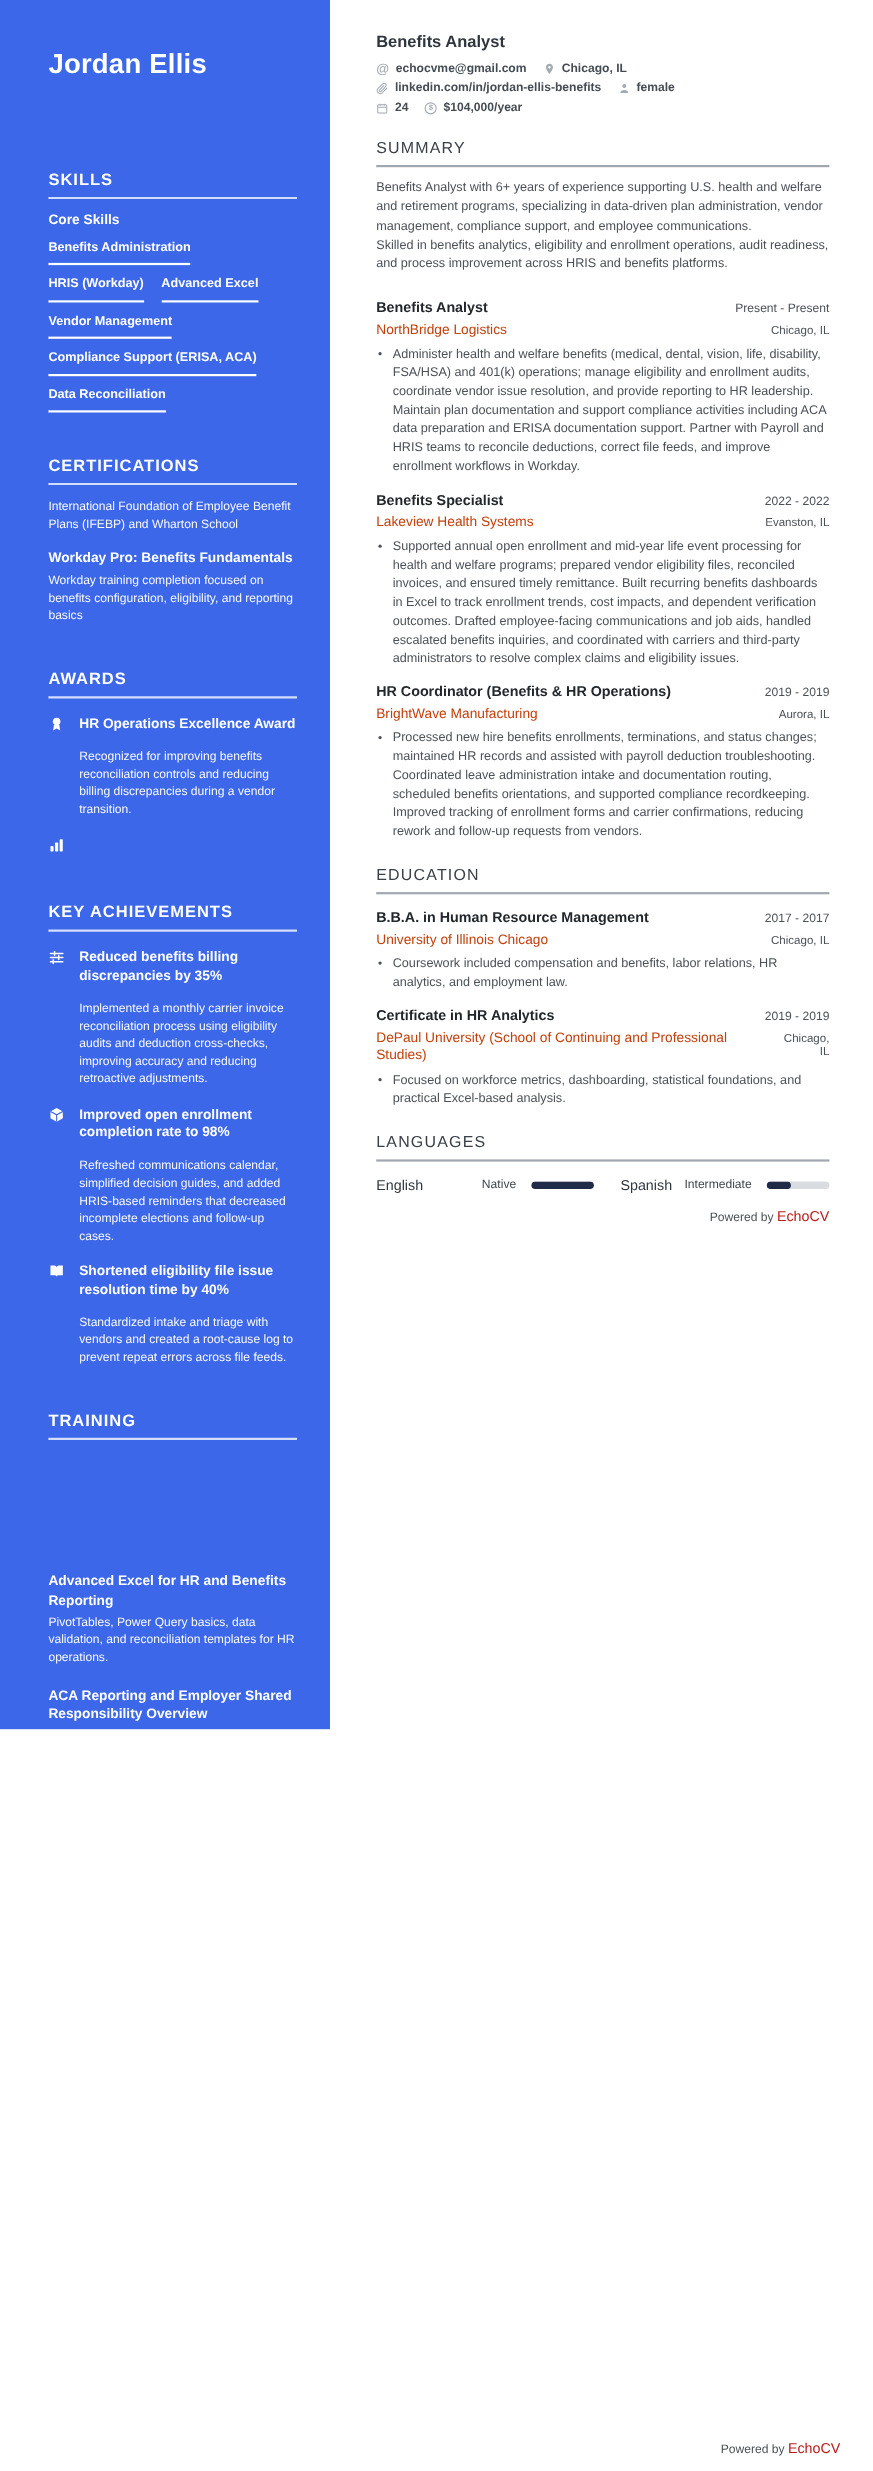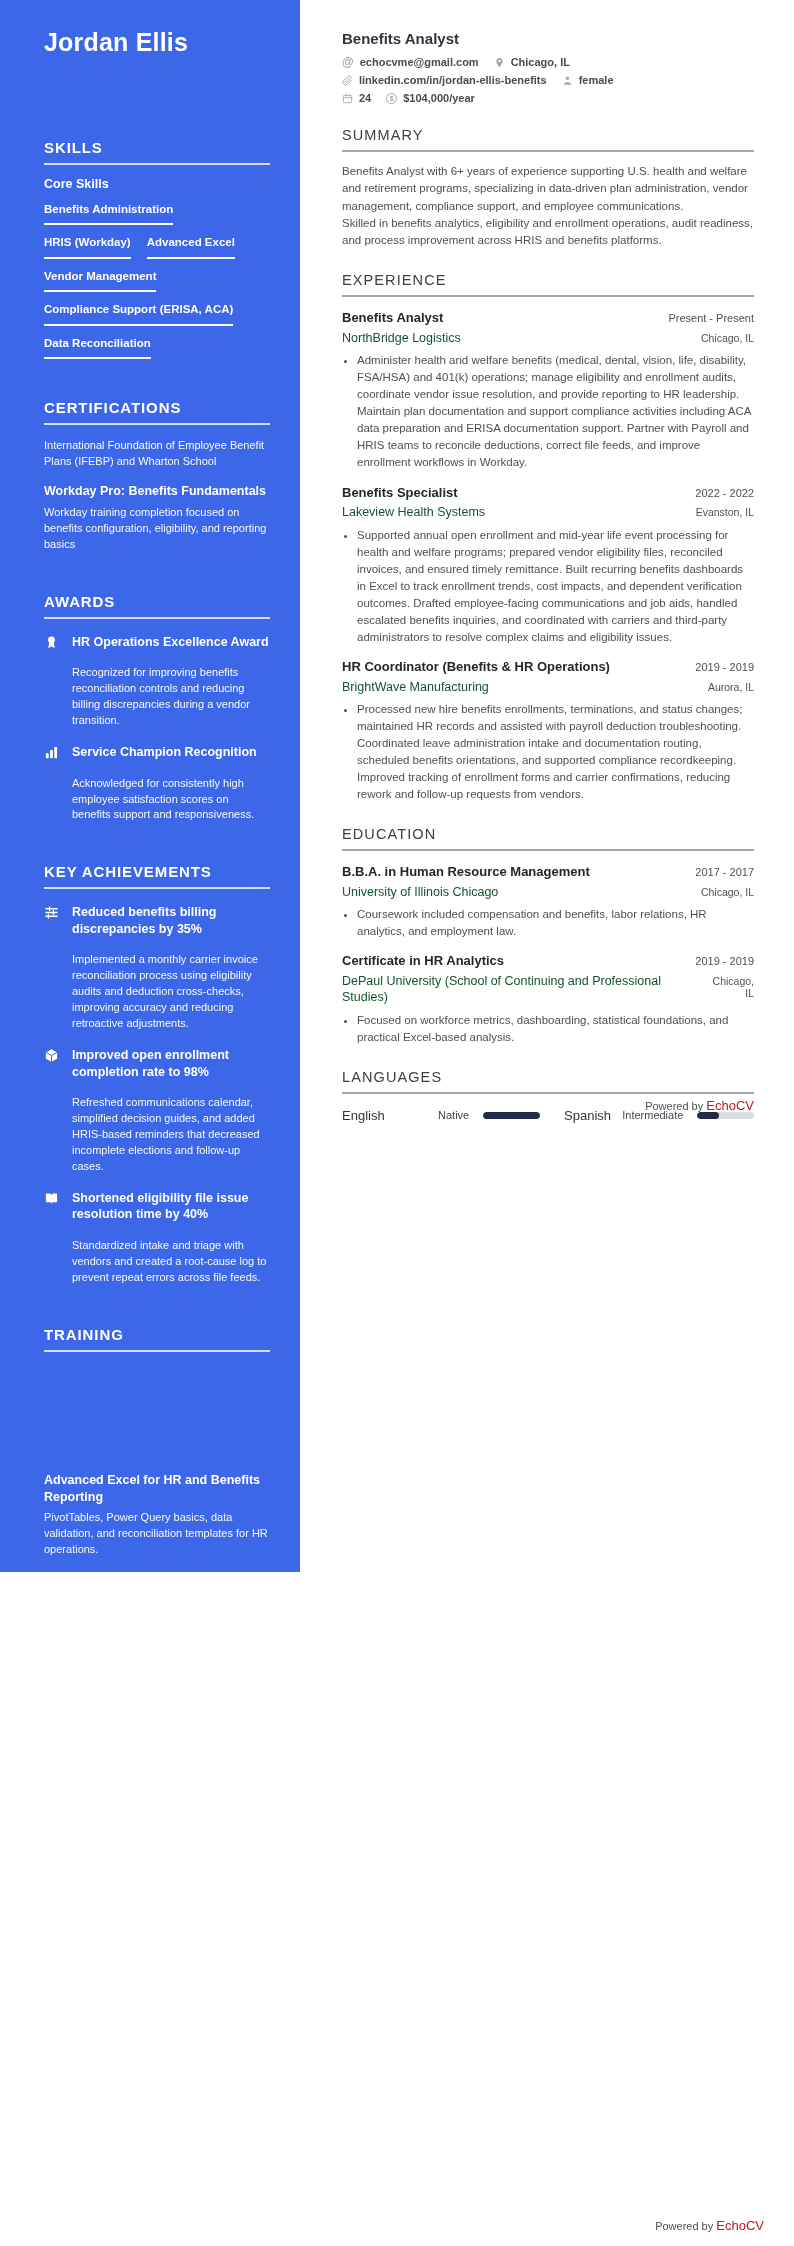--- a/index.html
+++ b/index.html
@@ -1,20 +1,20 @@
 <!DOCTYPE html>
 <html><head>
 <meta charset="utf-8">
 <style>
   html,body { margin:0; padding:0; background:#ffffff; font-family:"Liberation Sans", sans-serif; }
   .page { position:relative; width:794px; height:2246px; background:#ffffff; overflow:hidden; }
 
   
   .sidebar-bg { position:absolute; left:0; top:0; width:300px; height:1572px; background:#3c67e8; }
-  .sidebar { position:absolute; left:0; top:0; width:300px; box-sizing:border-box;
+  .sidebar { position:absolute; left:0; top:16px; width:300px; box-sizing:border-box;
              padding:28px 30px 0 44px; color:#ffffff; }
   .name { font-size:25px; font-weight:bold; letter-spacing:0.2px; }
   .s-section { margin-top:40px; }
   .s-section.first { margin-top:82px; }
   .s-header { font-size:15px; font-weight:bold; letter-spacing:0.9px; padding-bottom:7px;
               border-bottom:2px solid rgba(255,255,255,0.78); }
   .core-label { margin-top:12px; font-size:12.5px; font-weight:bold; }
   .skills-list { margin-top:11px; display:flex; flex-wrap:wrap; column-gap:16px; row-gap:10px; }
   .skill { font-size:11.5px; font-weight:bold; padding-bottom:7px; border-bottom:2px solid #ffffff; line-height:1.25; }
   .cert-item { margin-top:13px; }
@@ -44,21 +44,21 @@
   .m-section { margin-top:23px; }
   .m-header { font-size:14.5px; letter-spacing:1.1px; color:#394048; padding-bottom:7px;
               border-bottom:2px solid #a0a7ae; }
   .summary-text { margin-top:11px; }
   .summary-text p { margin:0; font-size:11.5px; line-height:1.5; }
   .x-item { margin-top:13px; }
   .x-row1 { display:flex; justify-content:space-between; align-items:baseline; gap:10px; }
   .x-title { font-size:13px; font-weight:bold; color:#22272c; line-height:1.3; }
   .x-dates { font-size:11px; color:#4b5158; white-space:nowrap; }
   .x-row2 { display:flex; justify-content:space-between; align-items:baseline; gap:10px; margin-top:3px; }
-  .x-company { font-size:12.5px; color:#14532d; line-height:1.3; }
+  .x-company { font-size:12.5px; color:#c2410c; line-height:1.3; }
   .x-loc { font-size:10.5px; color:#4b5158; text-align:right; max-width:64px; }
   .x-bullets { margin:6px 0 0 0; padding-left:15px; }
   .x-bullets li { font-size:11.5px; line-height:1.48; }
   .lang-row { margin-top:14px; display:flex; align-items:center; }
   .lang-name { font-size:13px; color:#2f3740; }
   .lang-level { font-size:11px; color:#3f464d; }
   .sp1 { width:62px; } .sp2 { width:16px; } .sp3 { width:28px; } .sp4 { width:13px; }
   .bar { width:66px; height:7px; border-radius:4px; background:#d9dce1; overflow:hidden; }
   .bar-fill { display:block; height:100%; background:#1f2b47; border-radius:4px; }
 
@@ -115,24 +115,20 @@
         </span>
       </div>
       <div class="icon-item">
         <span class="icon-box">
           <svg viewBox="0 0 24 24" fill="#ffffff">
               <rect x="3" y="13" width="4.5" height="8" rx="1"></rect>
               <rect x="9.7" y="8" width="4.5" height="13" rx="1"></rect>
               <rect x="16.4" y="3" width="4.5" height="18" rx="1"></rect>
             </svg>
         </span>
-        <span>
-          <div class="ii-title">Service Champion Recognition</div>
-          <div class="ii-desc">Acknowledged for consistently high employee satisfaction scores on benefits support and responsiveness.</div>
-        </span>
       </div>
     </div>
 
     <div class="s-section">
       <div class="s-header">KEY ACHIEVEMENTS</div>
       <div class="icon-item">
         <span class="icon-box">
           <svg viewBox="0 0 24 24" fill="none" stroke="#ffffff" stroke-width="2.2" stroke-linecap="round">
               <line x1="3" y1="6" x2="21" y2="6"></line>
               <line x1="9" y1="3.2" x2="9" y2="8.8"></line>
@@ -239,21 +235,20 @@
 
     <div class="m-section">
       <div class="m-header">SUMMARY</div>
       <div class="summary-text">
         <p>Benefits Analyst with 6+ years of experience supporting U.S. health and welfare and retirement programs, specializing in data-driven plan administration, vendor management, compliance support, and employee communications.</p>
         <p>Skilled in benefits analytics, eligibility and enrollment operations, audit readiness, and process improvement across HRIS and benefits platforms.</p>
       </div>
     </div>
 
     <div class="m-section">
-      <div class="m-header">EXPERIENCE</div>
 
       <div class="x-item">
         <div class="x-row1">
           <span class="x-title">Benefits Analyst</span>
           <span class="x-dates">Present - Present</span>
         </div>
         <div class="x-row2">
           <span class="x-company">NorthBridge Logistics</span>
           <span class="x-loc">Chicago, IL</span>
         </div>

